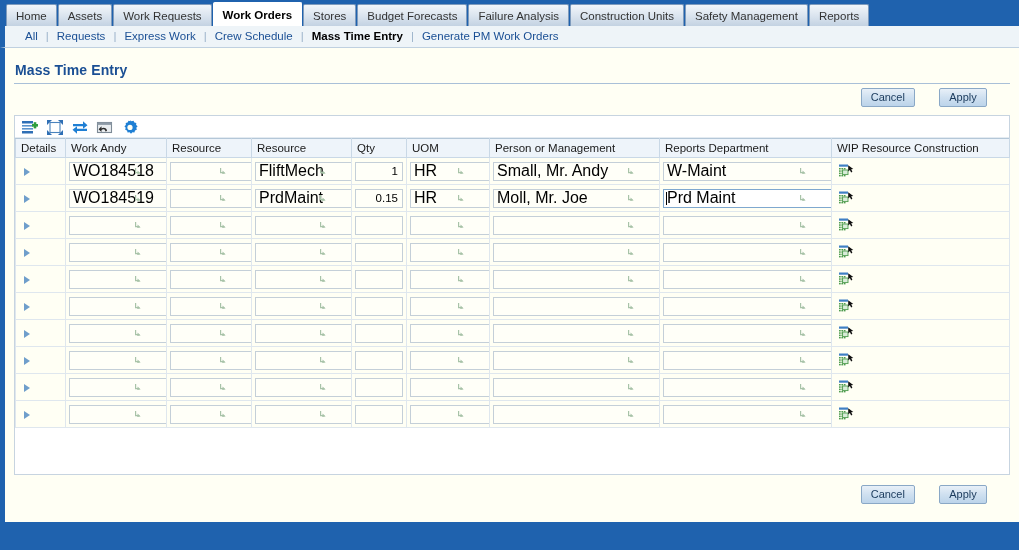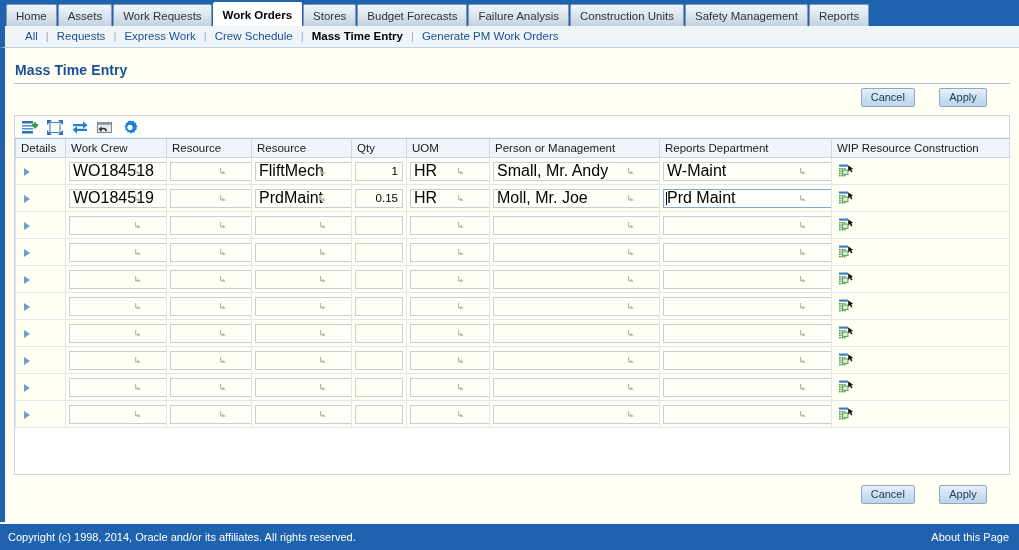--- a/index.html
+++ b/index.html
@@ -353,21 +353,21 @@
           <col style="width:100px">
             <col style="width:55px">
             <col style="width:83px">
           <col style="width:170px">
             <col style="width:172px">
             <col style="width:178px">
         </colgroup>
         <thead>
           <tr id="gridhead">
               <th>Details</th>
-              <th>Work Crew</th>
+              <th>Work Andy</th>
               <th>Resource</th>
               <th>Resource</th>
               <th>Qty</th>
               <th>UOM</th>
               <th>Person or Management</th>
               <th>Reports Department</th>
               <th>WIP Resource Construction</th>
             </tr>
         </thead>
         <tbody id="gridbody">
@@ -1406,18 +1406,14 @@
 
     </div>
 
     <div class="btnrow-bot">
       <span class="btn">Cancel</span>
       <span class="btn">Apply</span>
     </div>
 
   </div>
 
-  <div class="footer">
-    <span class="copy">Copyright (c) 1998, 2014, Oracle and/or its affiliates. All rights reserved.</span>
-    <a class="about">About this Page</a>
-  </div>
 
 </div>
 
 </body></html>

